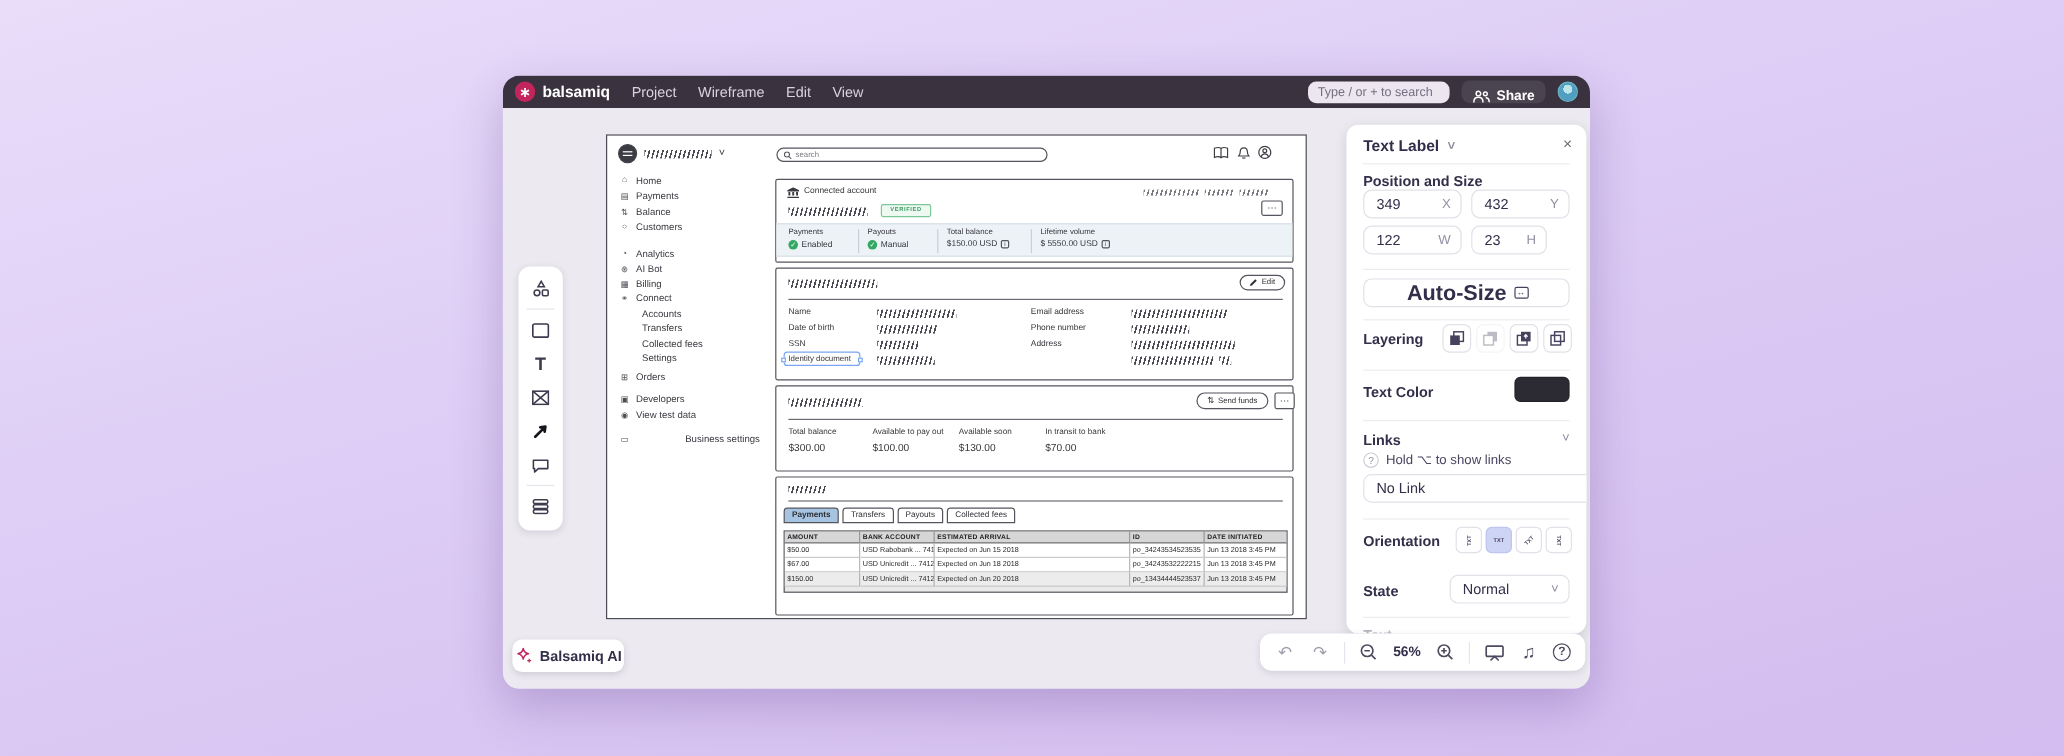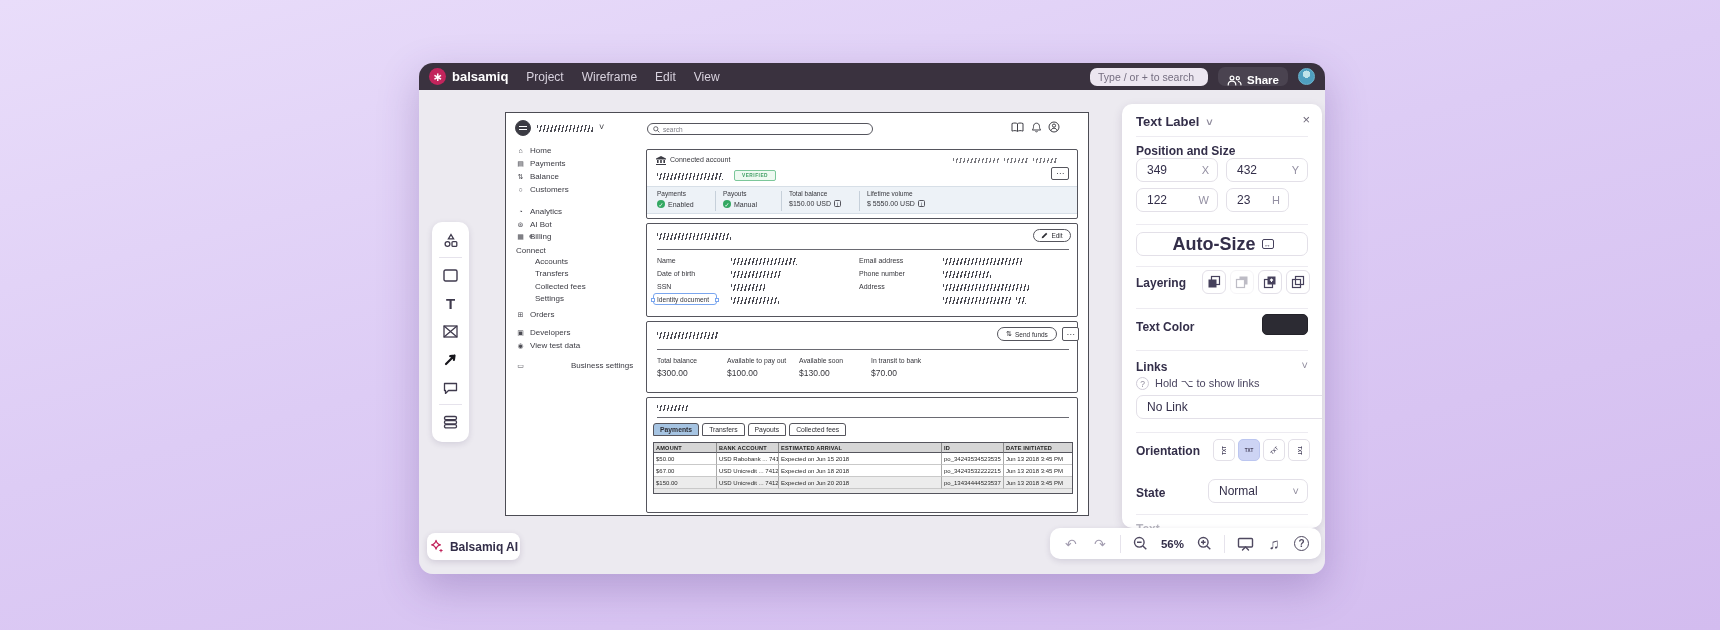--- a/index.html
+++ b/index.html
@@ -221,21 +221,21 @@
             <span>Analytics</span>
           </div>
         <div class="side-item" style="top:107px;">
             <span class="ic">⊛</span>
             <span>AI Bot</span>
           </div>
         <div class="side-item" style="top:119px;">
             <span class="ic">▦</span>
             <span>Billing</span>
           </div>
-        <div class="side-item" style="top:120px;flex-direction:column;">
+        <div class="side-item" style="top:131px;">
             <span class="ic">⚭</span>
             <span>Connect</span>
           </div>
         <div class="side-item sub" style="top:144px;">
             <span>Accounts</span>
           </div>
         <div class="side-item sub" style="top:156px;">
             <span>Transfers</span>
           </div>
         <div class="side-item sub" style="top:169px;">

